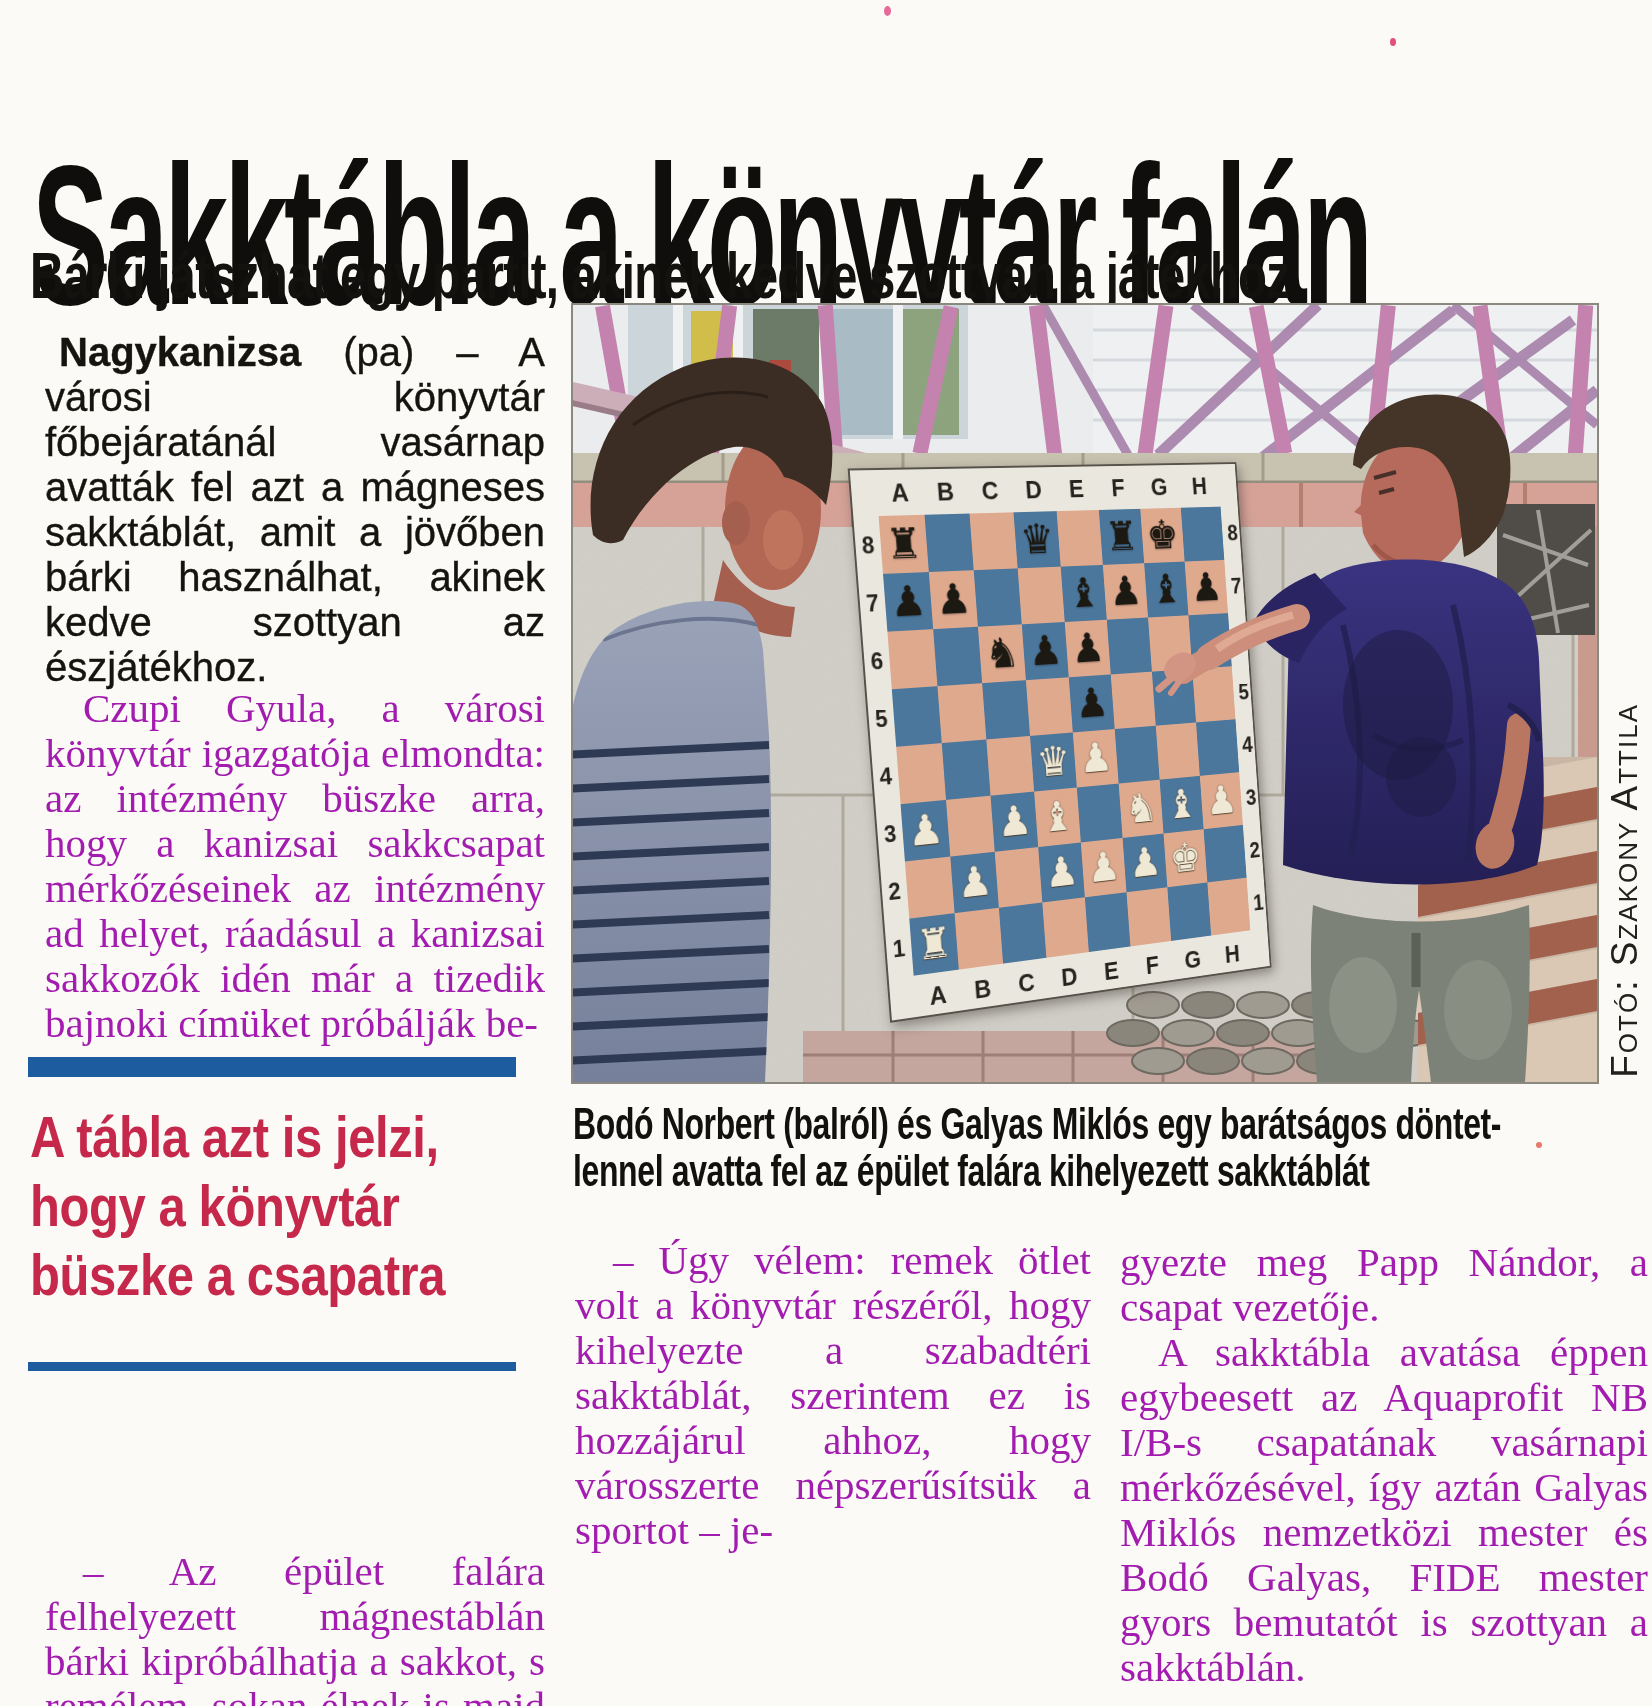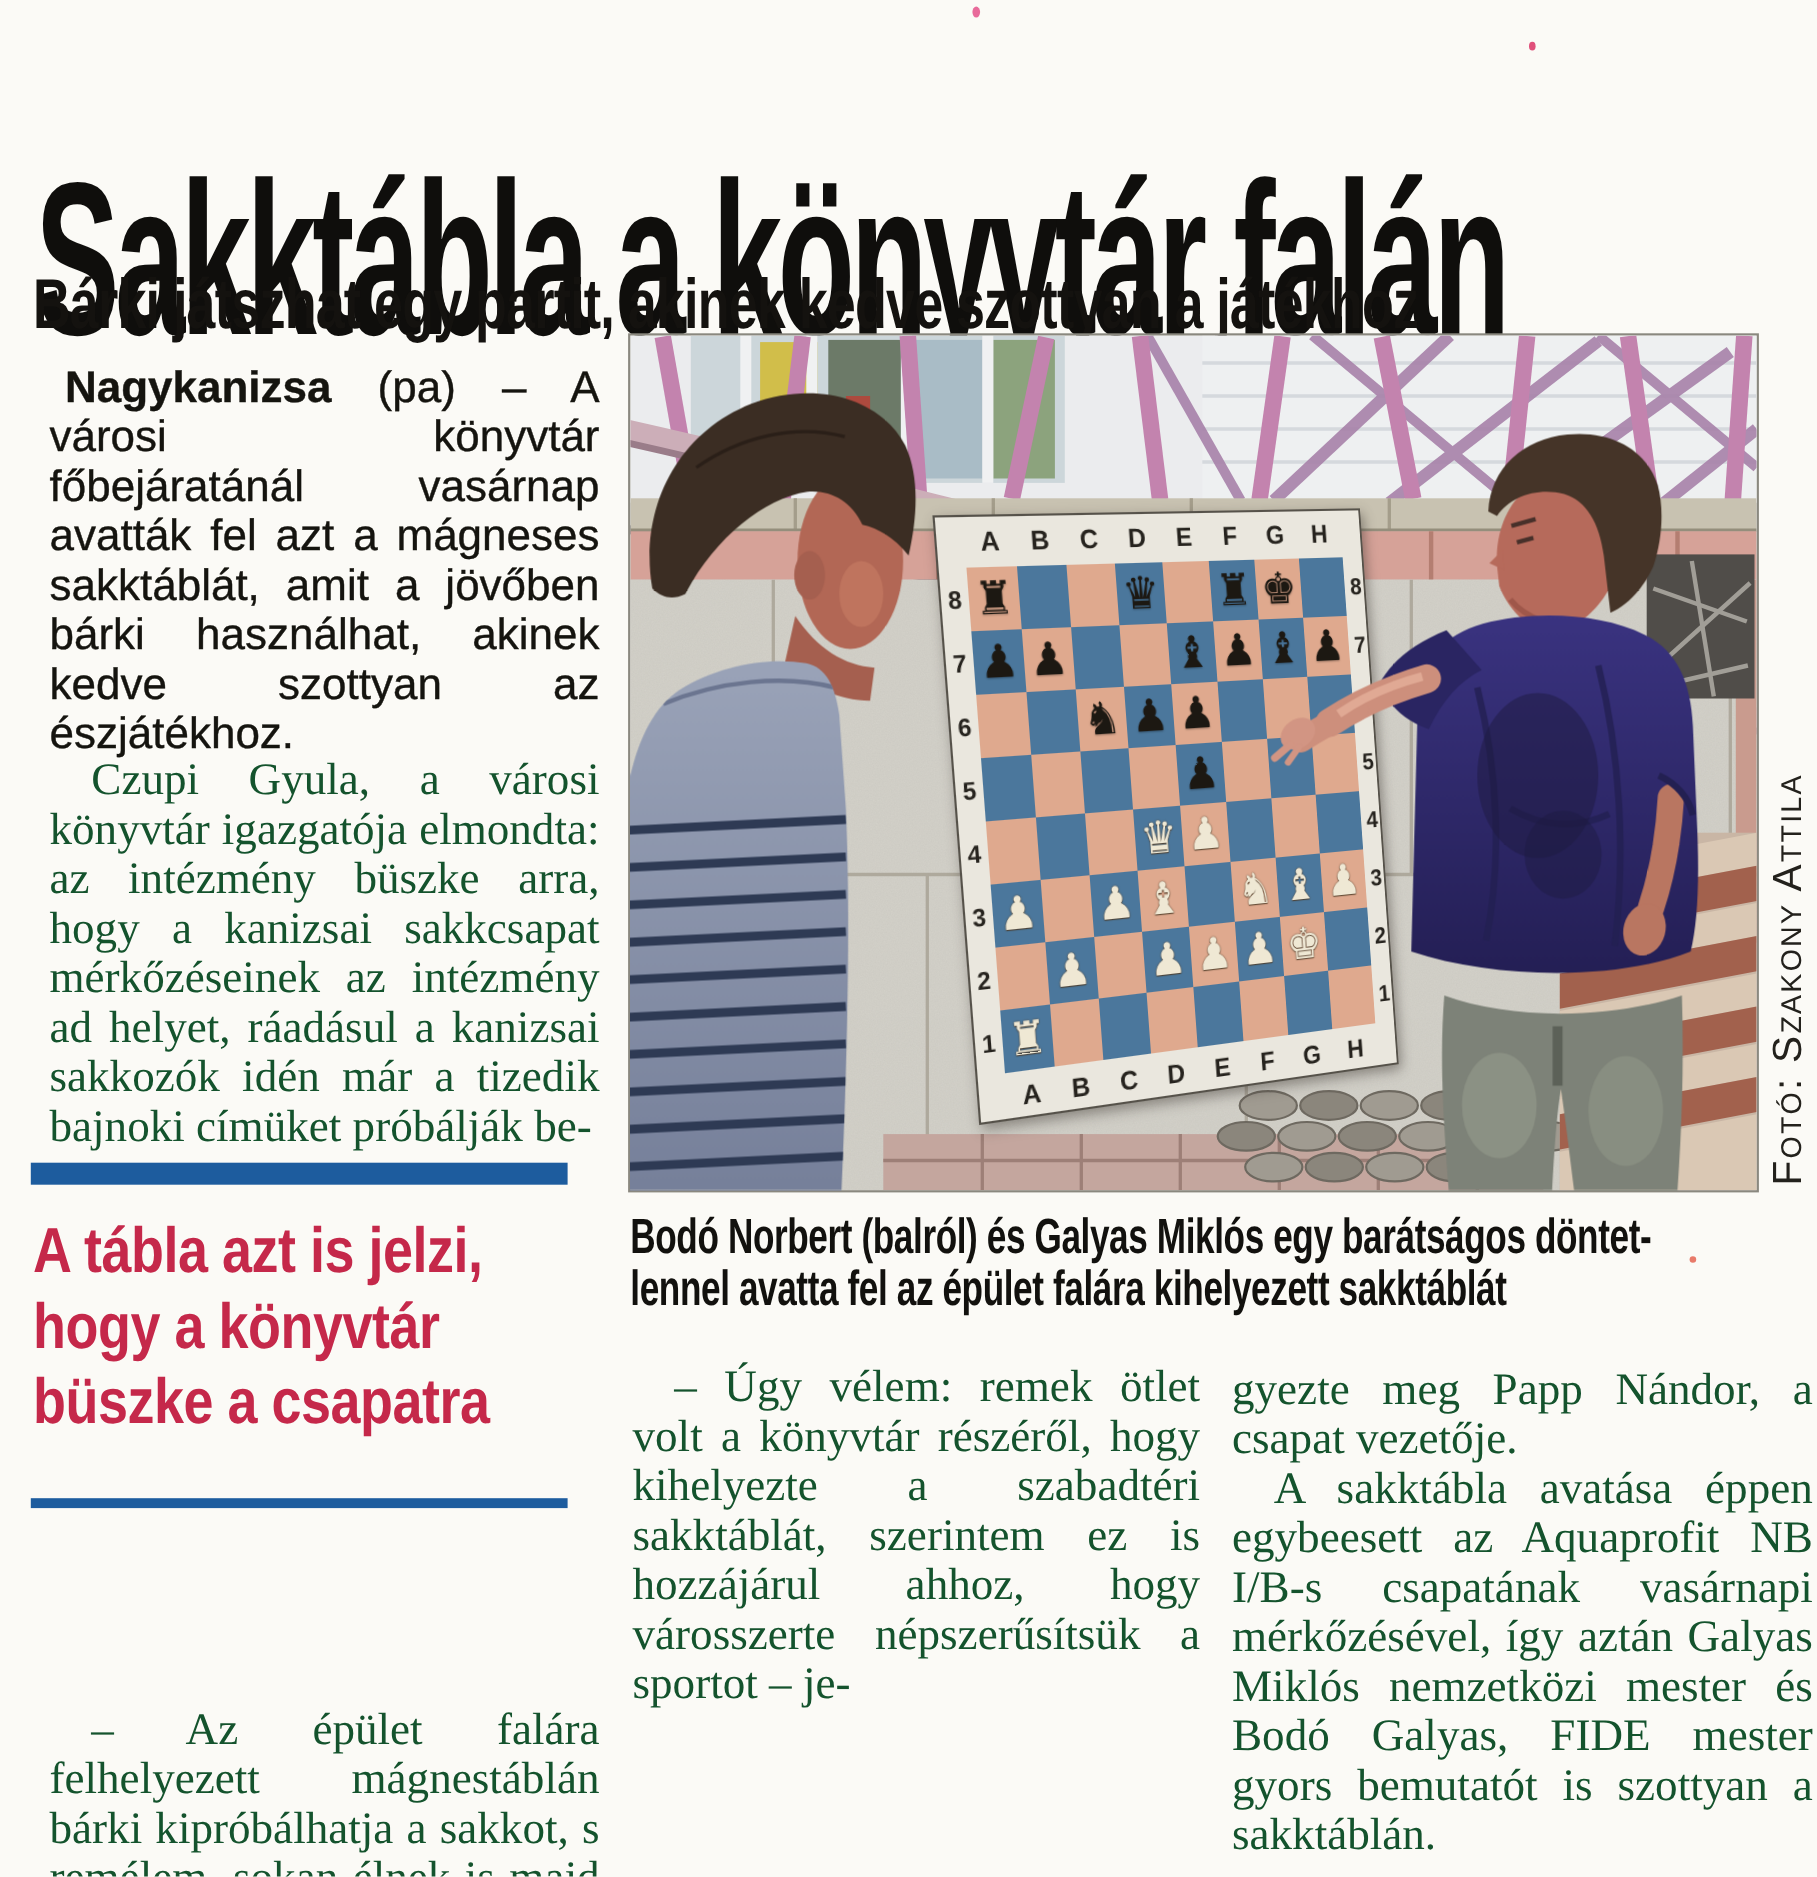--- a/index.html
+++ b/index.html
@@ -10,21 +10,21 @@
   
   .headline{position:absolute;left:32px;top:2px;white-space:nowrap;font-weight:700;
     font-size:198px;line-height:1.02;letter-spacing:-7px;color:#0f0e0c;
     transform:scaleX(.58);transform-origin:left top;}
   .subheadline{position:absolute;left:30px;top:186px;white-space:nowrap;font-weight:700;
     font-size:64px;letter-spacing:-1px;color:#14120f;
     transform:scaleX(.74);transform-origin:left top;}
 
   
   .serif{font-family:"Liberation Serif","DejaVu Serif",serif;font-size:41px;line-height:45px;
-    text-align:justify;color:#14532d;hyphens:none;}
+    text-align:justify;color:#a21caf;hyphens:none;}
   .lead{position:absolute;left:45px;top:290px;width:500px;font-size:40px;line-height:45px;
     text-align:justify;color:#15140f;-webkit-text-stroke:.35px #15140f;text-indent:14px;}
   .st-b{font-weight:700;}
   .st-i{}
   .para2{position:absolute;left:45px;top:645px;width:500px;text-indent:38px;}
   .para3{position:absolute;left:45px;top:1418px;width:500px;}
   .para4{position:absolute;left:45px;top:1508px;width:500px;text-indent:38px;}
   .bar{position:absolute;left:28px;width:488px;background:var(--accent-blue,#1d5c9e);}
   .bar1{top:1057px;height:20px;}
   .bar2{top:1362px;height:9px;}

